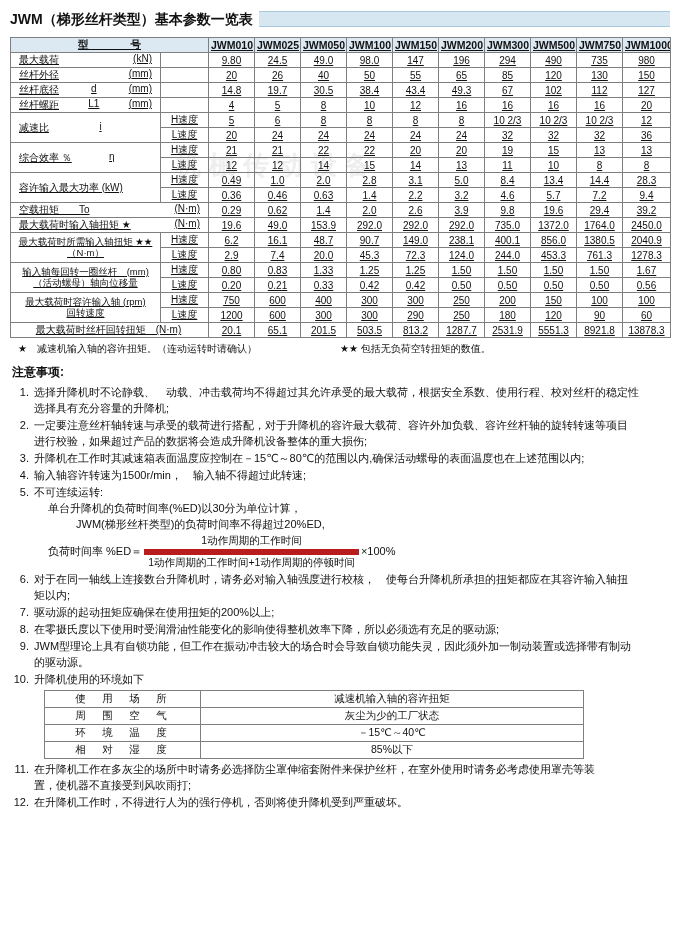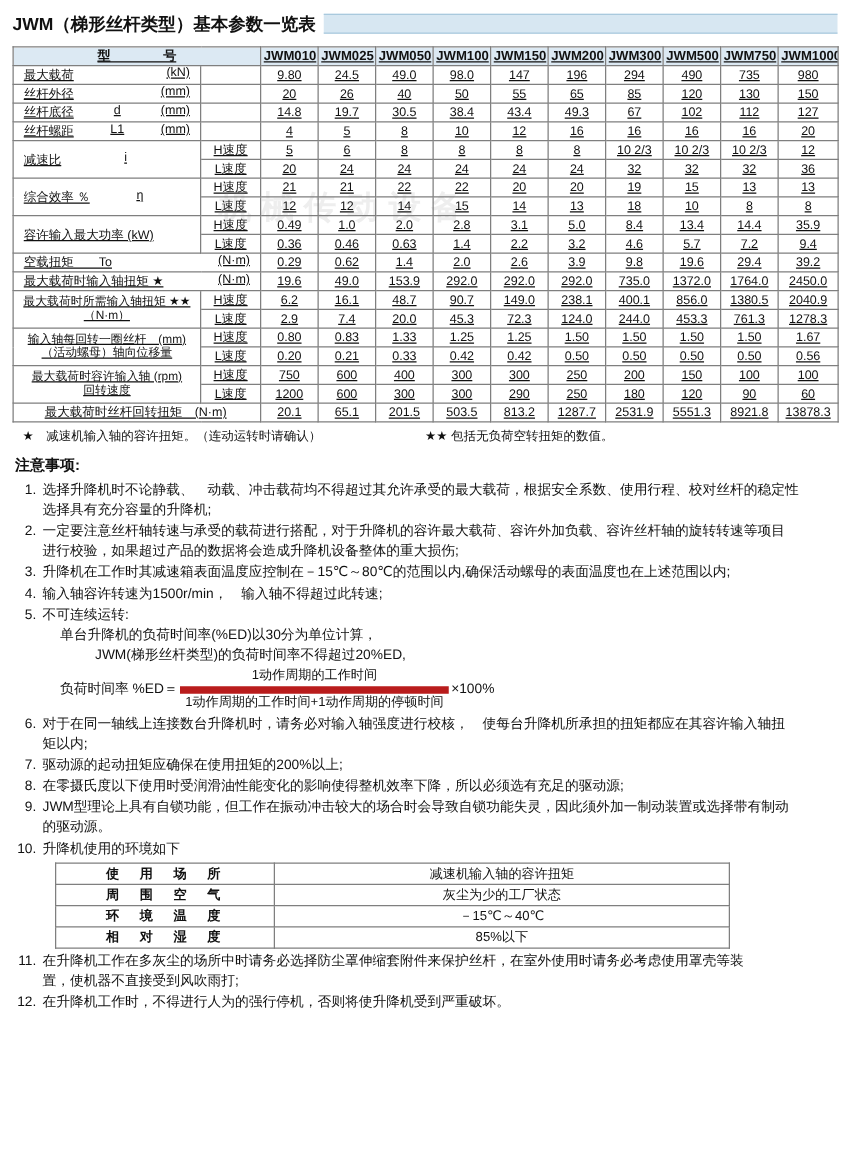--- a/index.html
+++ b/index.html
@@ -154,23 +154,22 @@
   }
   table.env td {
     border: 1px solid #7f7f7f;
     height: 17px;
     font-size: 10.5px;
     text-align: center;
     vertical-align: middle;
     padding: 0 4px;
   }
   table.env td.envlabel {
-    width: 175px;
+    width: 156px;
     letter-spacing: 3px;
-    font-weight: bold;
   }
   .watermark {
     position: absolute;
     left: 175px;
     top: 148px;
     font-size: 26px;
     color: rgba(120,120,120,0.13);
     letter-spacing: 8px;
     font-weight: bold;
     pointer-events: none;
@@ -357,21 +356,21 @@
         <td>13</td>
       </tr>
       <tr>
         <td class="sub">L速度</td>
         <td>12</td>
         <td>12</td>
         <td>14</td>
         <td>15</td>
         <td>14</td>
         <td>13</td>
-        <td>18</td>
+        <td>11</td>
         <td>10</td>
         <td>8</td>
         <td>8</td>
       </tr>
 
       <tr>
         <td class="rowlabel" rowspan="2">
           <div class="lbl-spread">
               <span>容许输入最大功率 (kW)</span>
               <span></span>
@@ -380,21 +379,21 @@
         <td class="sub">H速度</td>
         <td>0.49</td>
         <td>1.0</td>
         <td>2.0</td>
         <td>2.8</td>
         <td>3.1</td>
         <td>5.0</td>
         <td>8.4</td>
         <td>13.4</td>
         <td>14.4</td>
-        <td>35.9</td>
+        <td>28.3</td>
       </tr>
       <tr>
         <td class="sub">L速度</td>
         <td>0.36</td>
         <td>0.46</td>
         <td>0.63</td>
         <td>1.4</td>
         <td>2.2</td>
         <td>3.2</td>
         <td>4.6</td>

